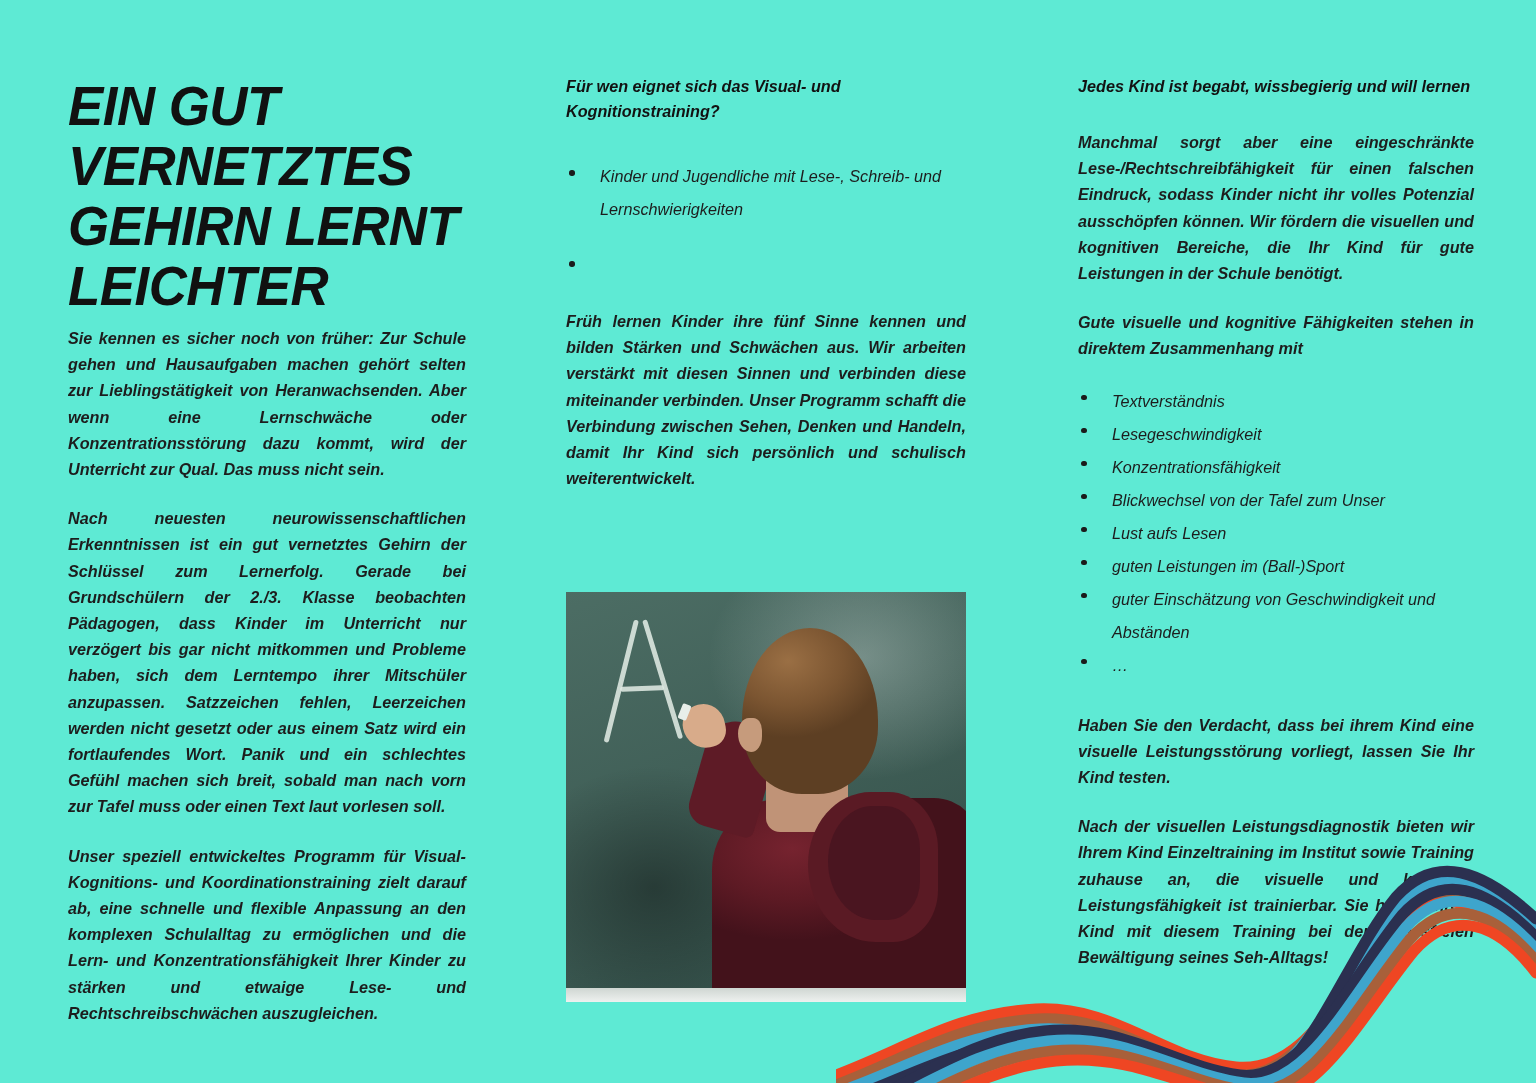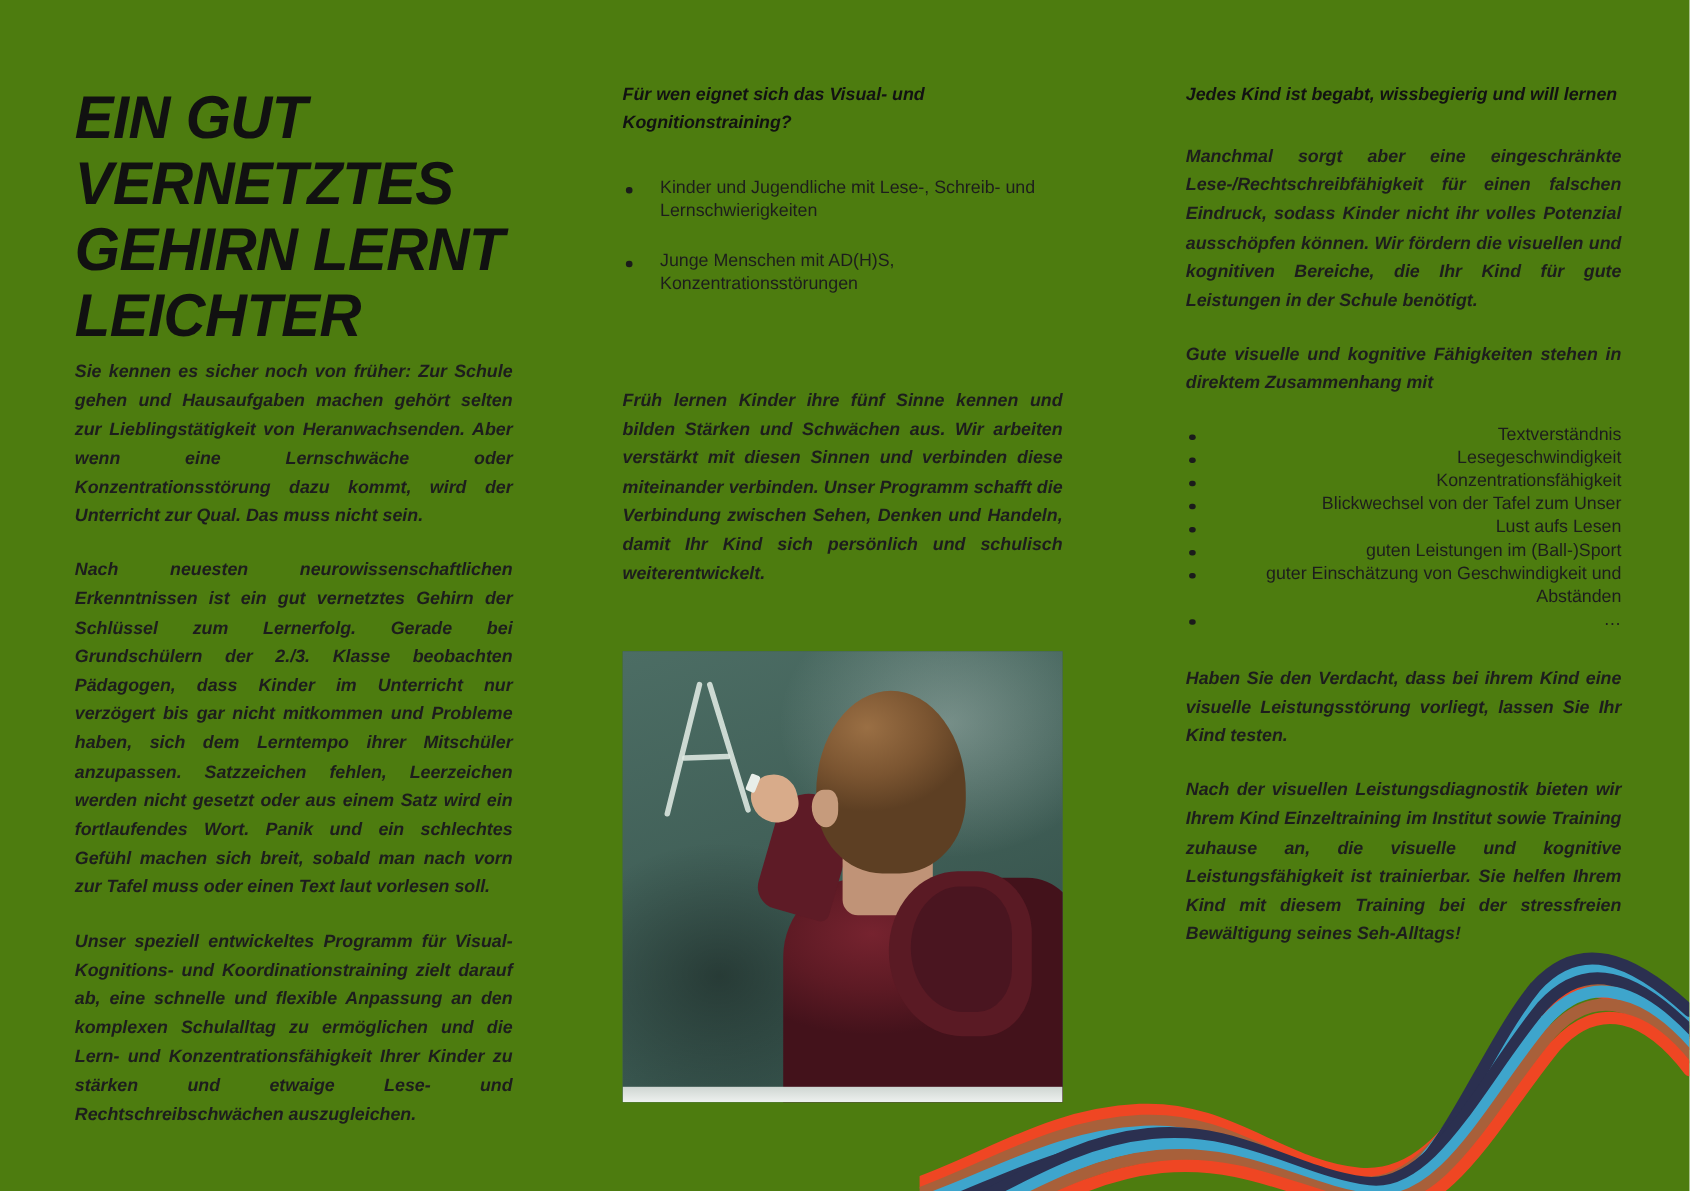--- a/index.html
+++ b/index.html
@@ -8,21 +8,21 @@
     background: #ffffff;
   }
   body {
     font-family: "Liberation Sans", sans-serif;
     color: #1b1b1b;
   }
   #page {
     position: relative;
     width: 1536px;
     height: 1083px;
-    background: #4d7c0f;
+    background: #5eead4;
     overflow: hidden;
   }
 
   
   .headline {
     position: absolute;
     left: 68px;
     top: 40px;
     width: 450px;
     font-family: "Liberation Sans", sans-serif;
@@ -69,22 +69,23 @@
 
   
   ul.blist {
     list-style: none;
     margin: 0;
     padding: 0;
   }
   ul.blist li {
     position: relative;
     padding-left: 34px;
+    font-style: italic;
     font-size: 16.2px;
-    line-height: 21px;
+    line-height: 33px;
     color: #1d1d1d;
   }
   ul.blist li .dot {
     position: absolute;
     left: 3px;
     top: 10px;
     width: 5.5px;
     height: 5.5px;
     border-radius: 50%;
     background: #1b1b1b;
@@ -247,21 +248,20 @@
   <div class="col col-mid" style="top:74px;">
     <h2 class="sec-head">Für wen eignet sich das Visual- und Kognitionstraining?</h2>
 
     <ul class="blist loose" style="margin-top:36px;">
       <li>
         <span class="dot"></span>
         <span>Kinder und Jugendliche mit Lese-, Schreib- und Lernschwierigkeiten</span>
       </li>
       <li>
         <span class="dot"></span>
-        <span>Junge Menschen mit AD(H)S, Konzentrationsstörungen</span>
       </li>
     </ul>
 
     <p class="body-p" style="margin-top:82px;">Früh lernen Kinder ihre fünf Sinne kennen und bilden Stärken und Schwächen aus. Wir arbeiten verstärkt mit diesen Sinnen und verbinden diese miteinander verbinden. Unser Programm schafft die Verbindung zwischen Sehen, Denken und Handeln, damit Ihr Kind sich persönlich und schulisch weiterentwickelt.</p>
   </div>
 
   <div class="photo">
     <div class="board"></div>
     <div class="chalkA">
       <i class="s1"></i>
@@ -280,21 +280,21 @@
     <div class="ledge"></div>
   </div>
 
   <div class="col col-right" style="top:74px;">
     <h2 class="sec-head">Jedes Kind ist begabt, wissbegierig und will lernen</h2>
 
     <p class="body-p" style="margin-top:30px;">Manchmal sorgt aber eine eingeschränkte Lese-/Rechtschreibfähigkeit für einen falschen Eindruck, sodass Kinder nicht ihr volles Potenzial ausschöpfen können. Wir fördern die visuellen und kognitiven Bereiche, die Ihr Kind für gute Leistungen in der Schule benötigt.</p>
 
     <p class="body-p">Gute visuelle und kognitive Fähigkeiten stehen in direktem Zusammenhang mit</p>
 
-    <ul class="blist tight" style="margin-top:0;text-align:right;">
+    <ul class="blist tight" style="margin-top:0;">
       <li>
         <span class="dot"></span>
         <span>Textverständnis</span>
       </li>
       <li>
         <span class="dot"></span>
         <span>Lesegeschwindigkeit</span>
       </li>
       <li>
         <span class="dot"></span>

